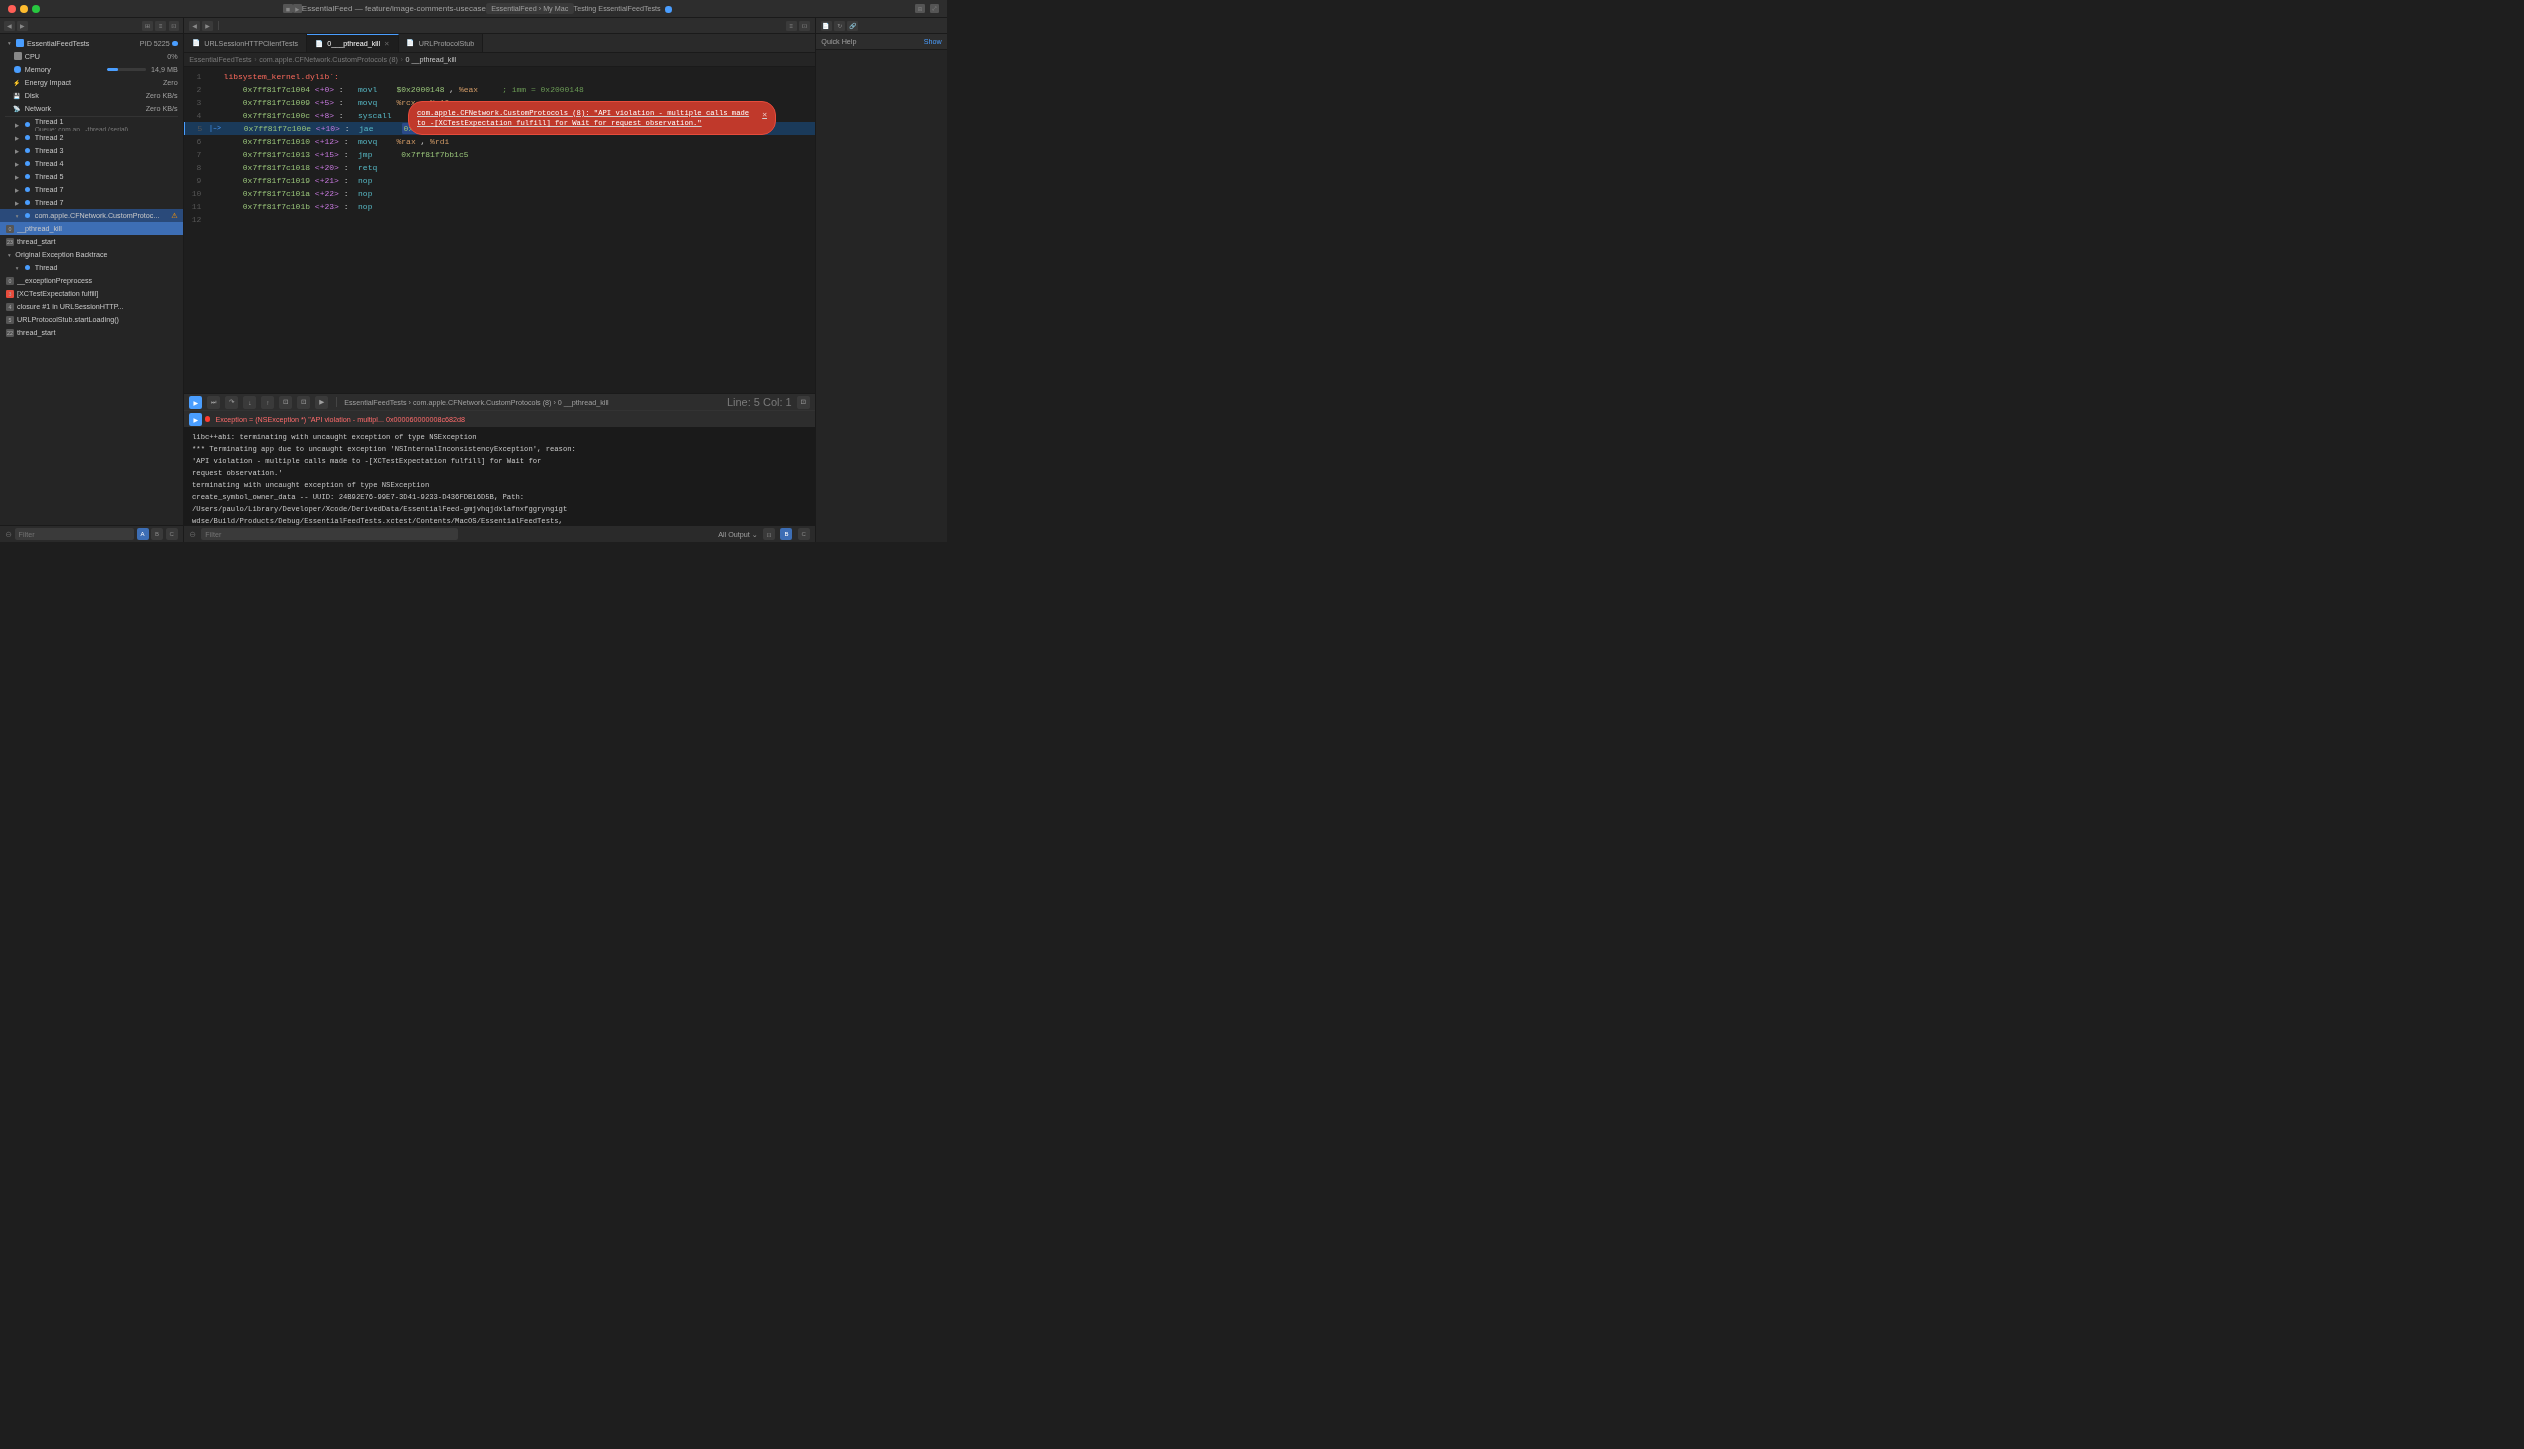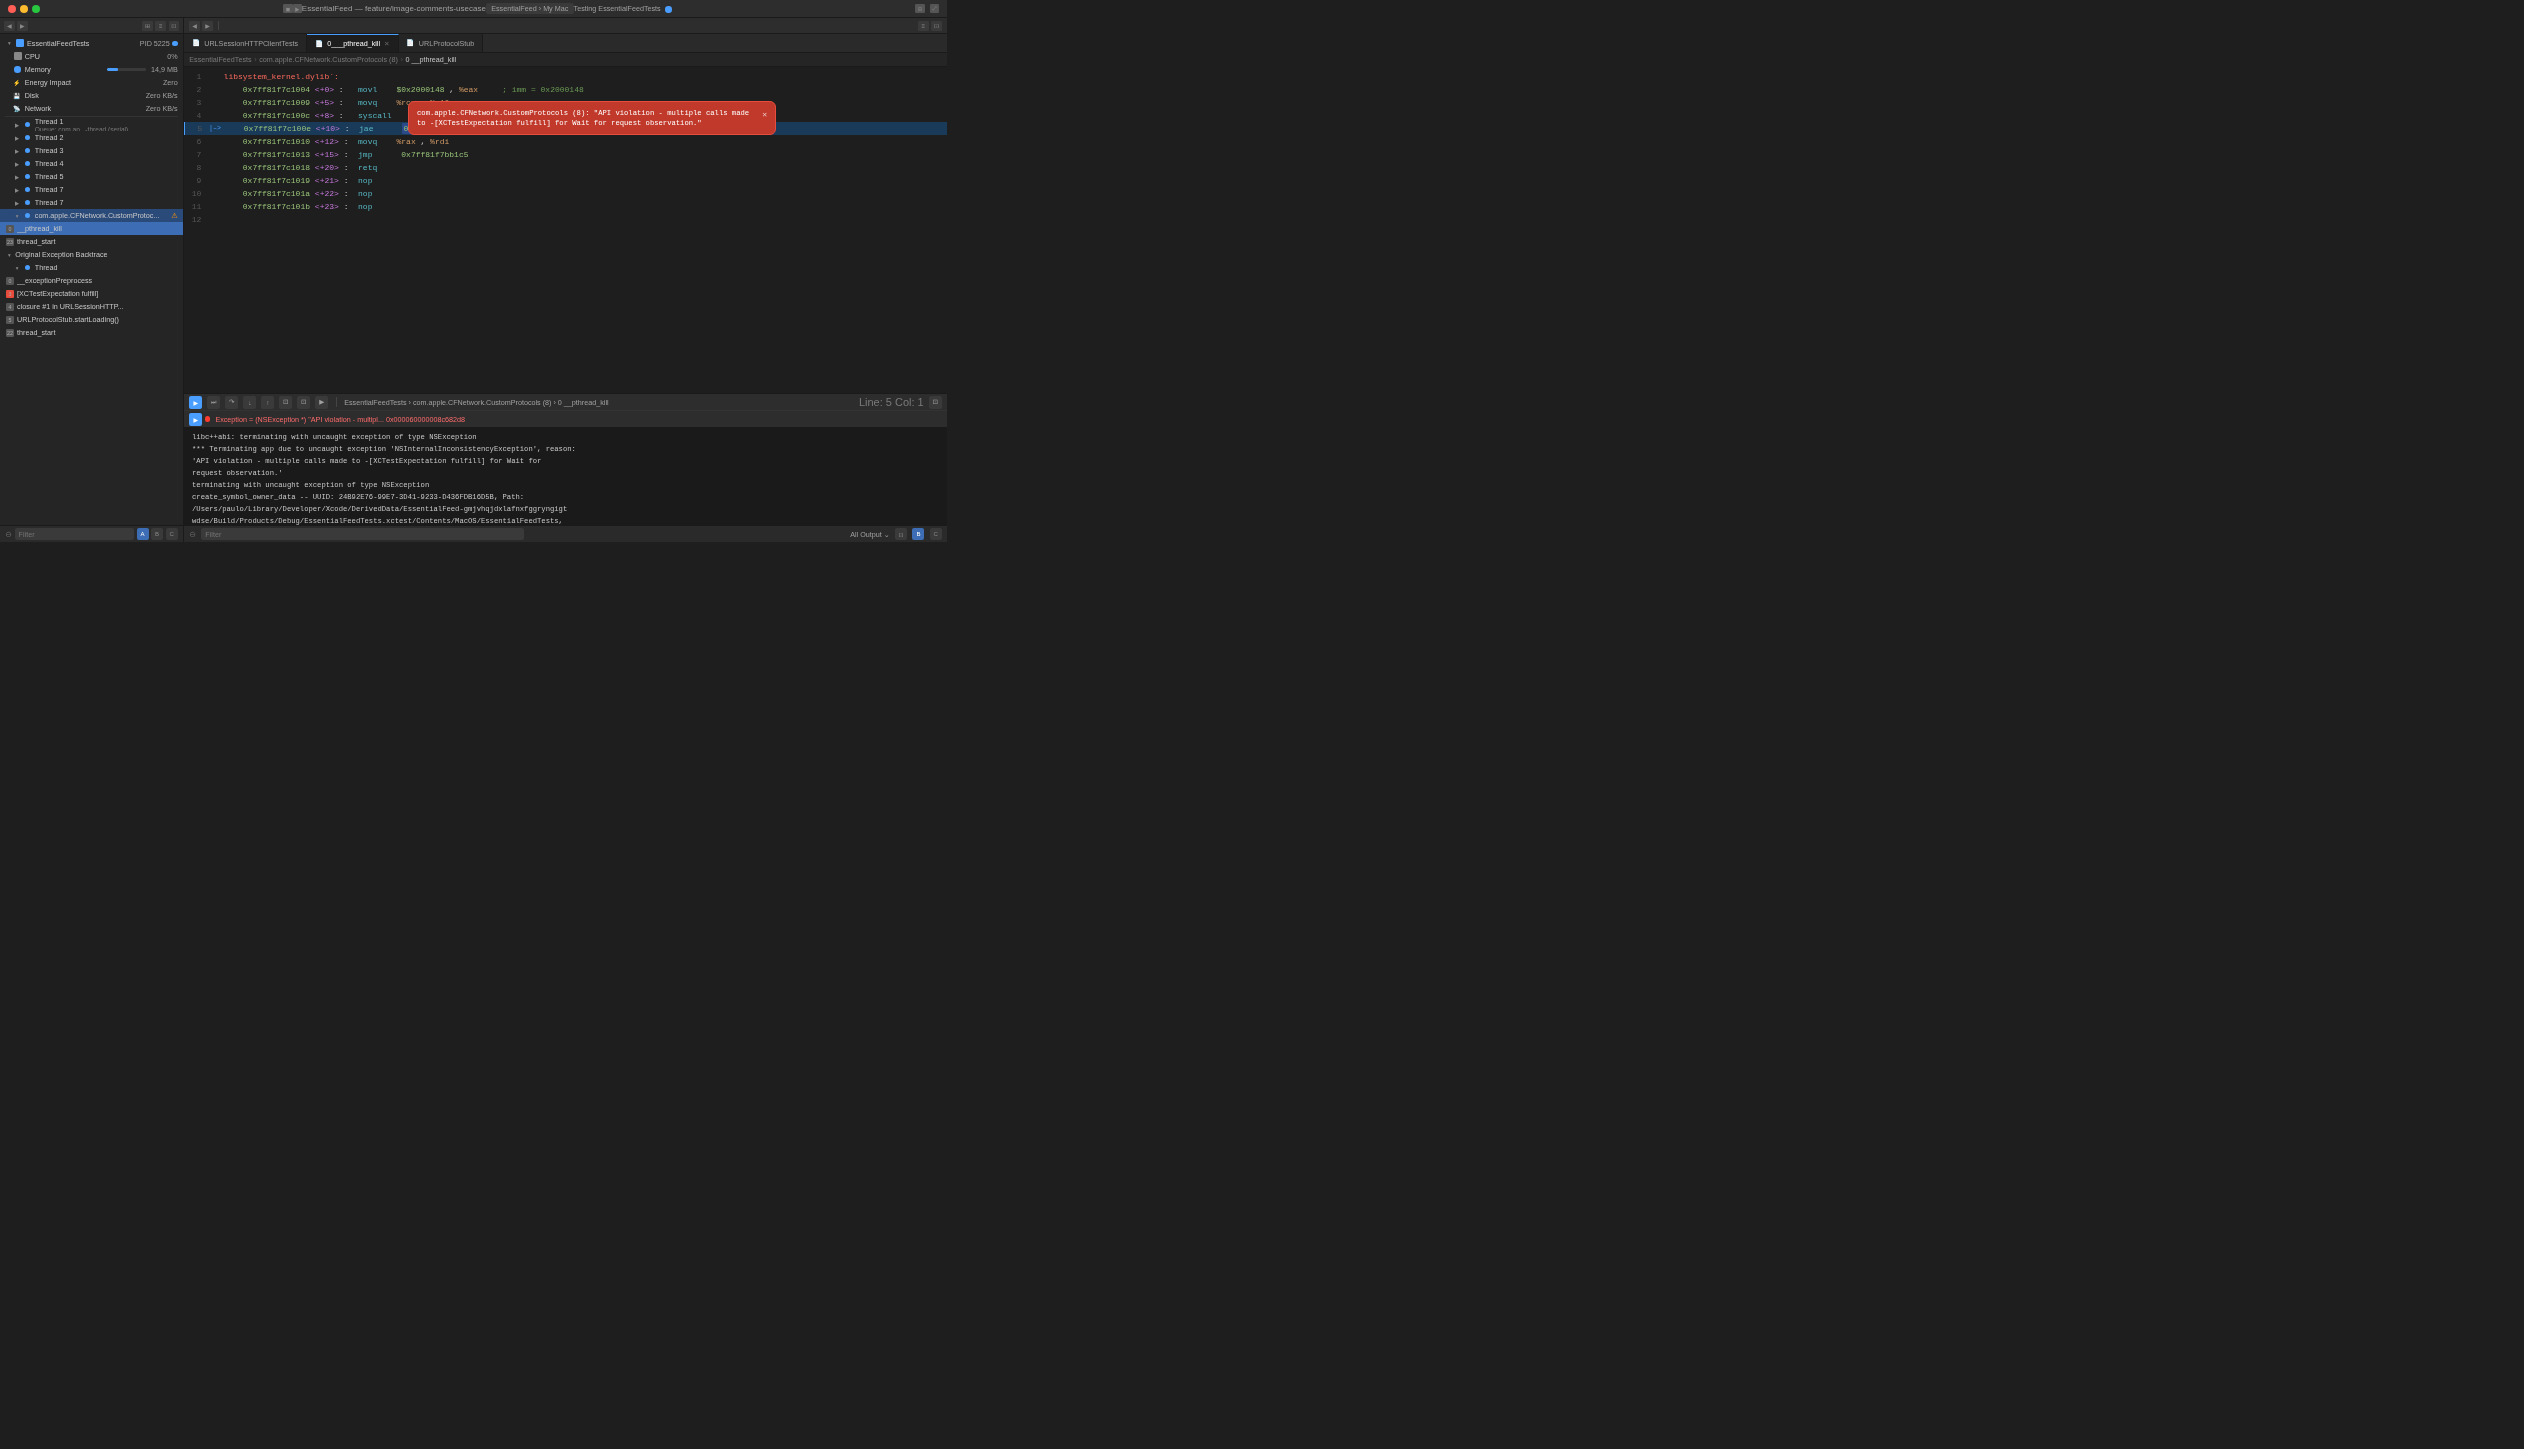--- a/index.html
+++ b/index.html
@@ -329,27 +329,28 @@
     .kw-comment { color: #6a9955; }
     .kw-offset { color: #c678dd; }
 
     
     .error-tooltip {
       position: absolute;
       top: 34px;
       left: 224px;
       background: #c0392b;
       border: 0.7px solid #e74c3c;
-      border-radius: 6px;
+      border-radius: 14px;
       padding: 5.3px 8px;
       max-width: 368px;
       z-index: 100;
       display: flex;
       align-items: flex-start;
       gap: 5.3px;
+      text-decoration: underline;
     }
     .error-tooltip-text {
       color: #ffffff;
       font-size: 7.2px;
       line-height: 10.5px;
     }
     .error-tooltip-close {
       color: rgba(255,255,255,0.7);
       cursor: pointer;
       font-size: 8px;
@@ -949,15 +950,28 @@
         <div style="flex:1;"></div>
         <span style="color:#a0a0a0;font-size:7.2px;">All Output ⌄</span>
         <div class="filter-btn">⊡</div>
         <div class="filter-btn" style="background:#3d6eb5;color:#fff;">B</div>
         <div class="filter-btn">C</div>
       </div>
     </div>
 
   </div>
 
+  <div class="right-panel">
+    <div class="right-panel-toolbar">
+      <div class="sidebar-toolbar-btn">📄</div>
+      <div class="sidebar-toolbar-btn">↻</div>
+      <div class="sidebar-toolbar-btn">🔗</div>
+    </div>
+    <div class="right-panel-toolbar">
+      <span class="right-panel-title">Quick Help</span>
+      <span class="right-panel-show">Show</span>
+    </div>
+    <div class="right-panel-content">
+    </div>
+  </div>
 
 </div>
 
 
 </body></html>

